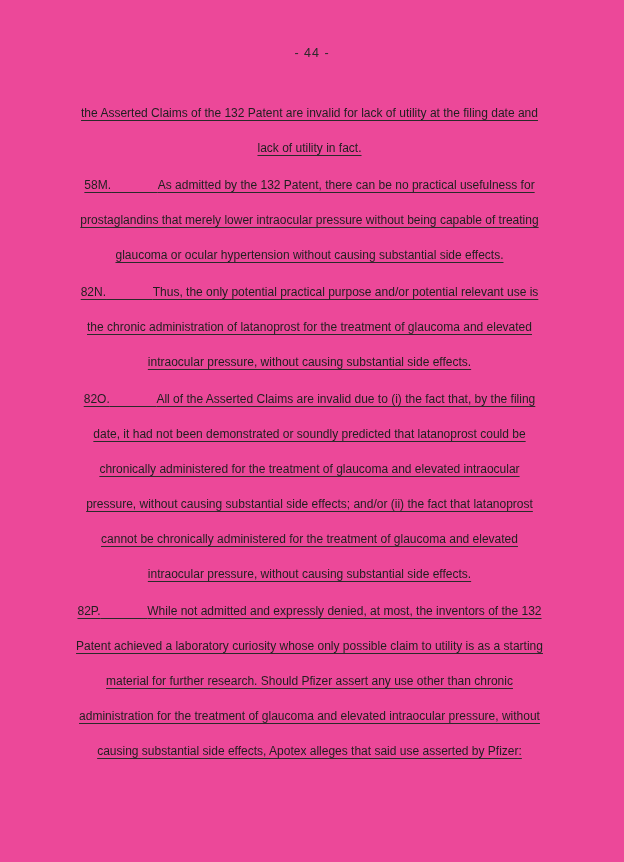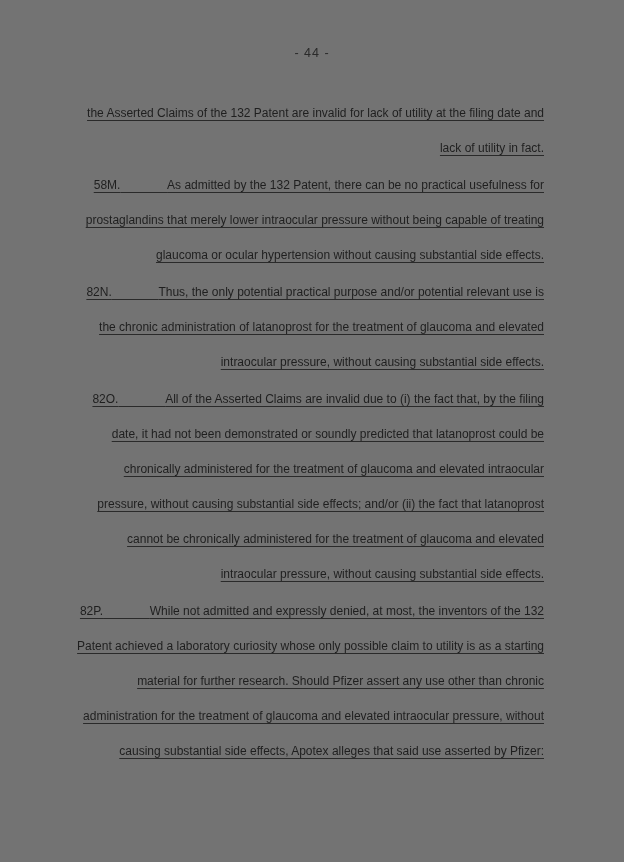--- a/index.html
+++ b/index.html
@@ -4,37 +4,37 @@
 <style>
   html, body {
     margin: 0;
     padding: 0;
     background: #ffffff;
   }
   .page {
     position: relative;
     width: 624px;
     height: 862px;
-    background: #737373;
+    background: #ec4899;
     overflow: hidden;
     font-family: "Liberation Sans", "DejaVu Sans", sans-serif;
     color: #1f1f1f;
   }
   .page-number {
     padding-top: 46px;
     text-align: center;
     font-size: 12.5px;
     letter-spacing: 1px;
     color: #2a2a2a;
   }
   .content {
     padding: 36px 80px 0 75px;
     font-size: 12px;
     line-height: 35px;
-    text-align: right;
+    text-align: center;
   }
   .para {
     margin: 0 0 2px 0;
     text-decoration: underline;
     text-decoration-thickness: 1px;
     text-underline-offset: 3px;
     text-decoration-color: #2a2a2a;
   }
   .tab::after {
     

